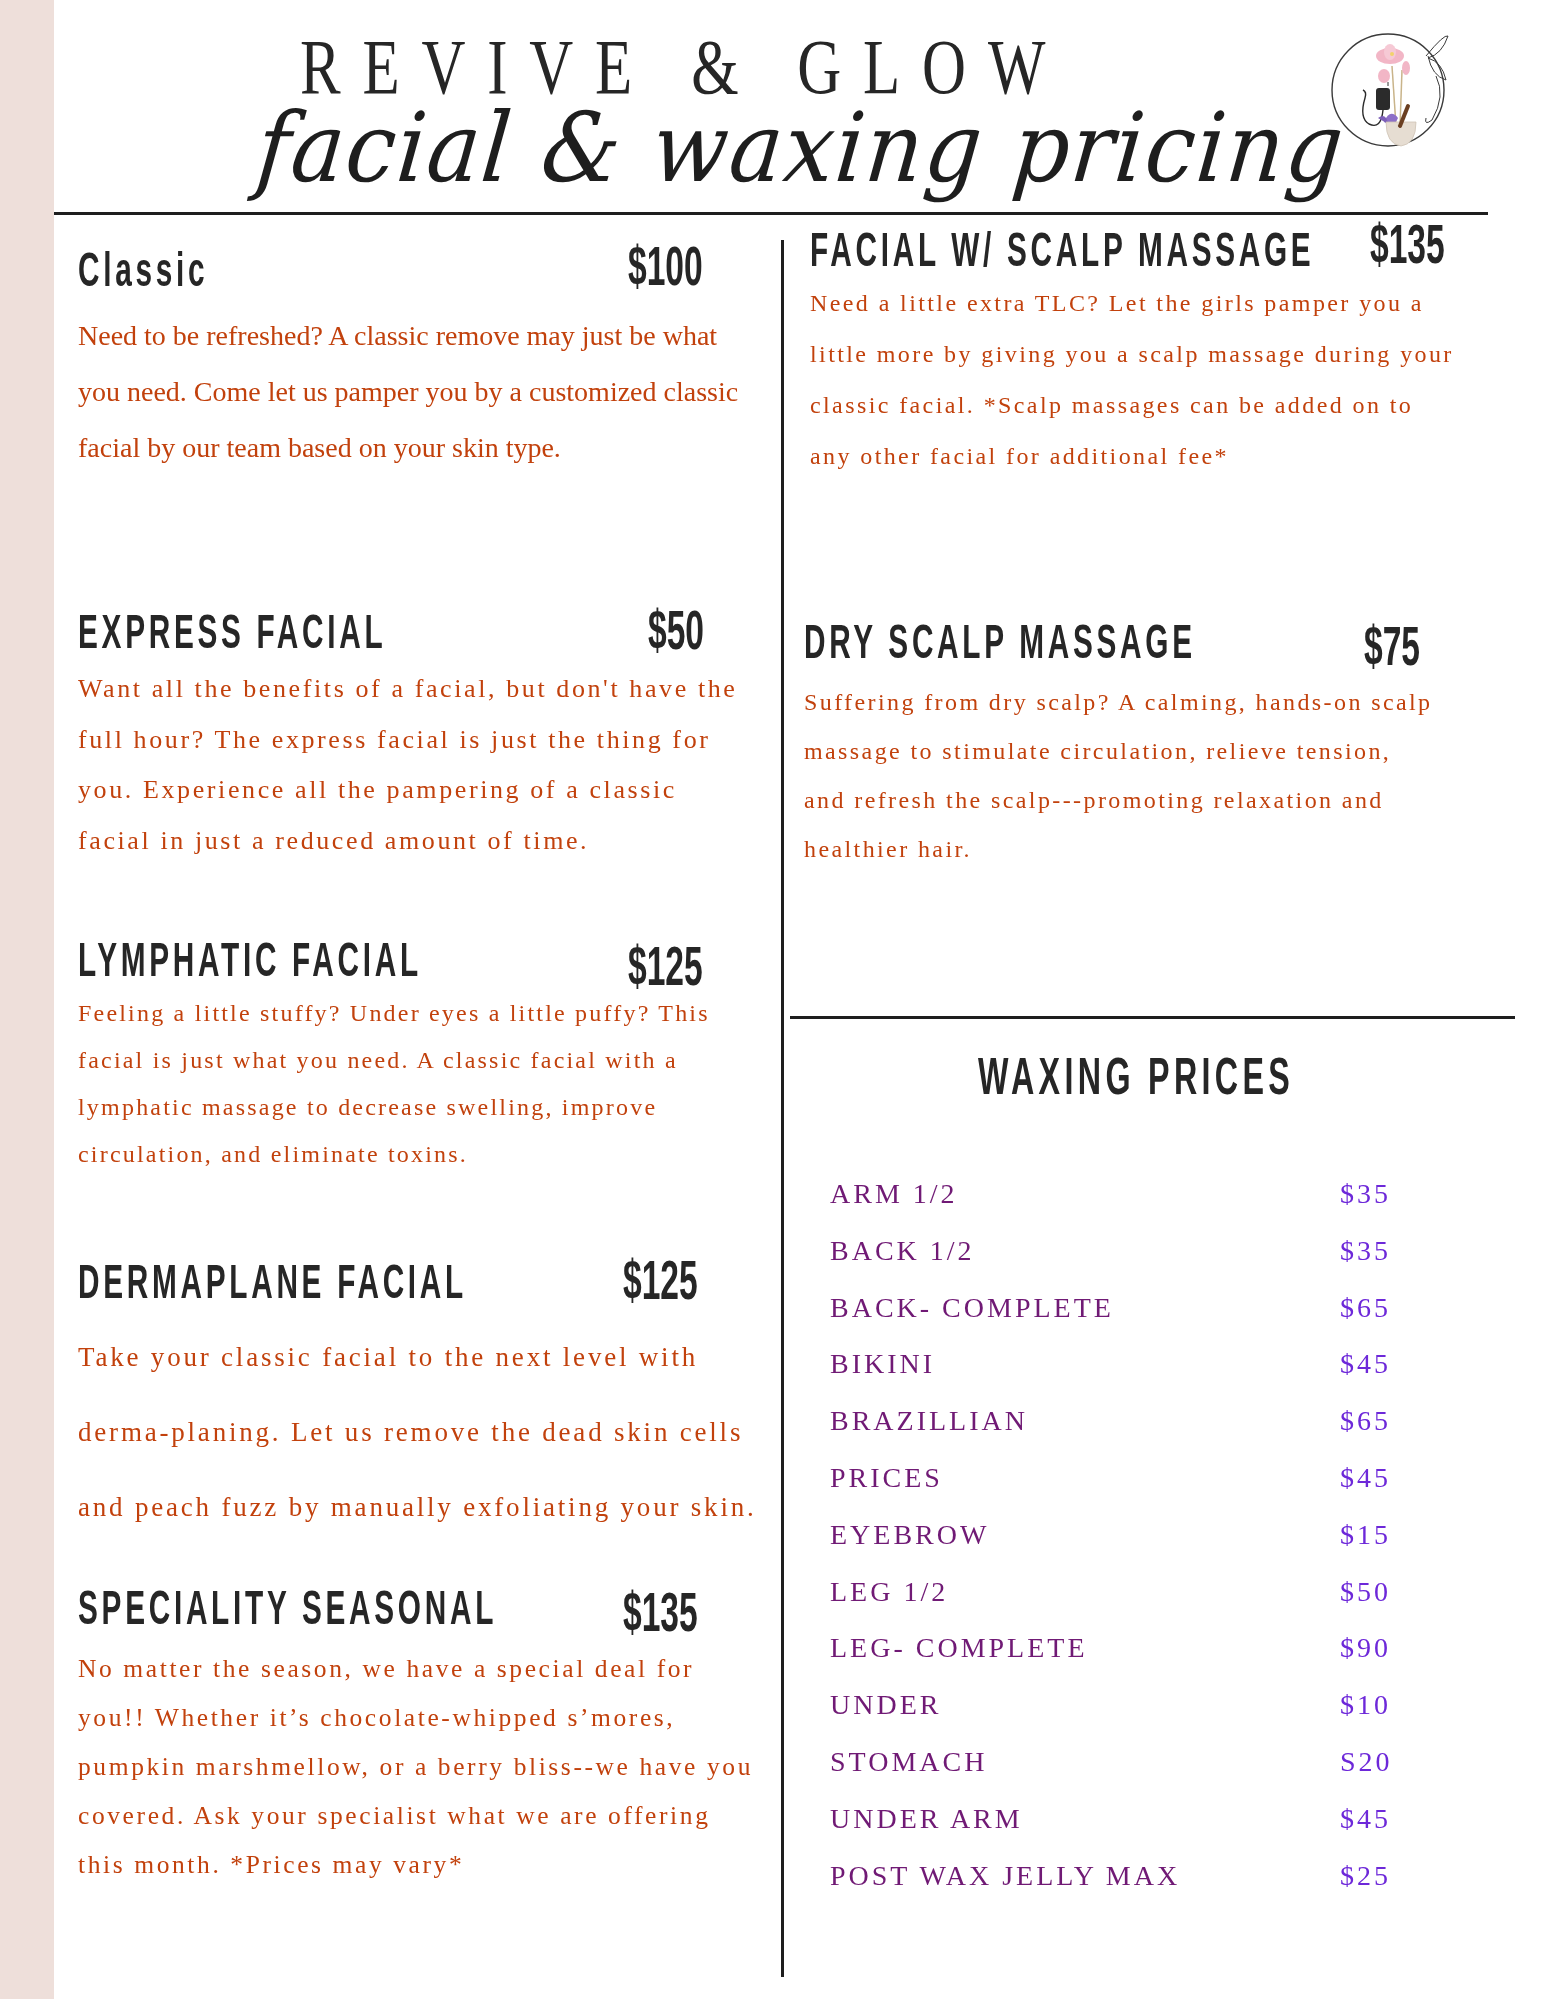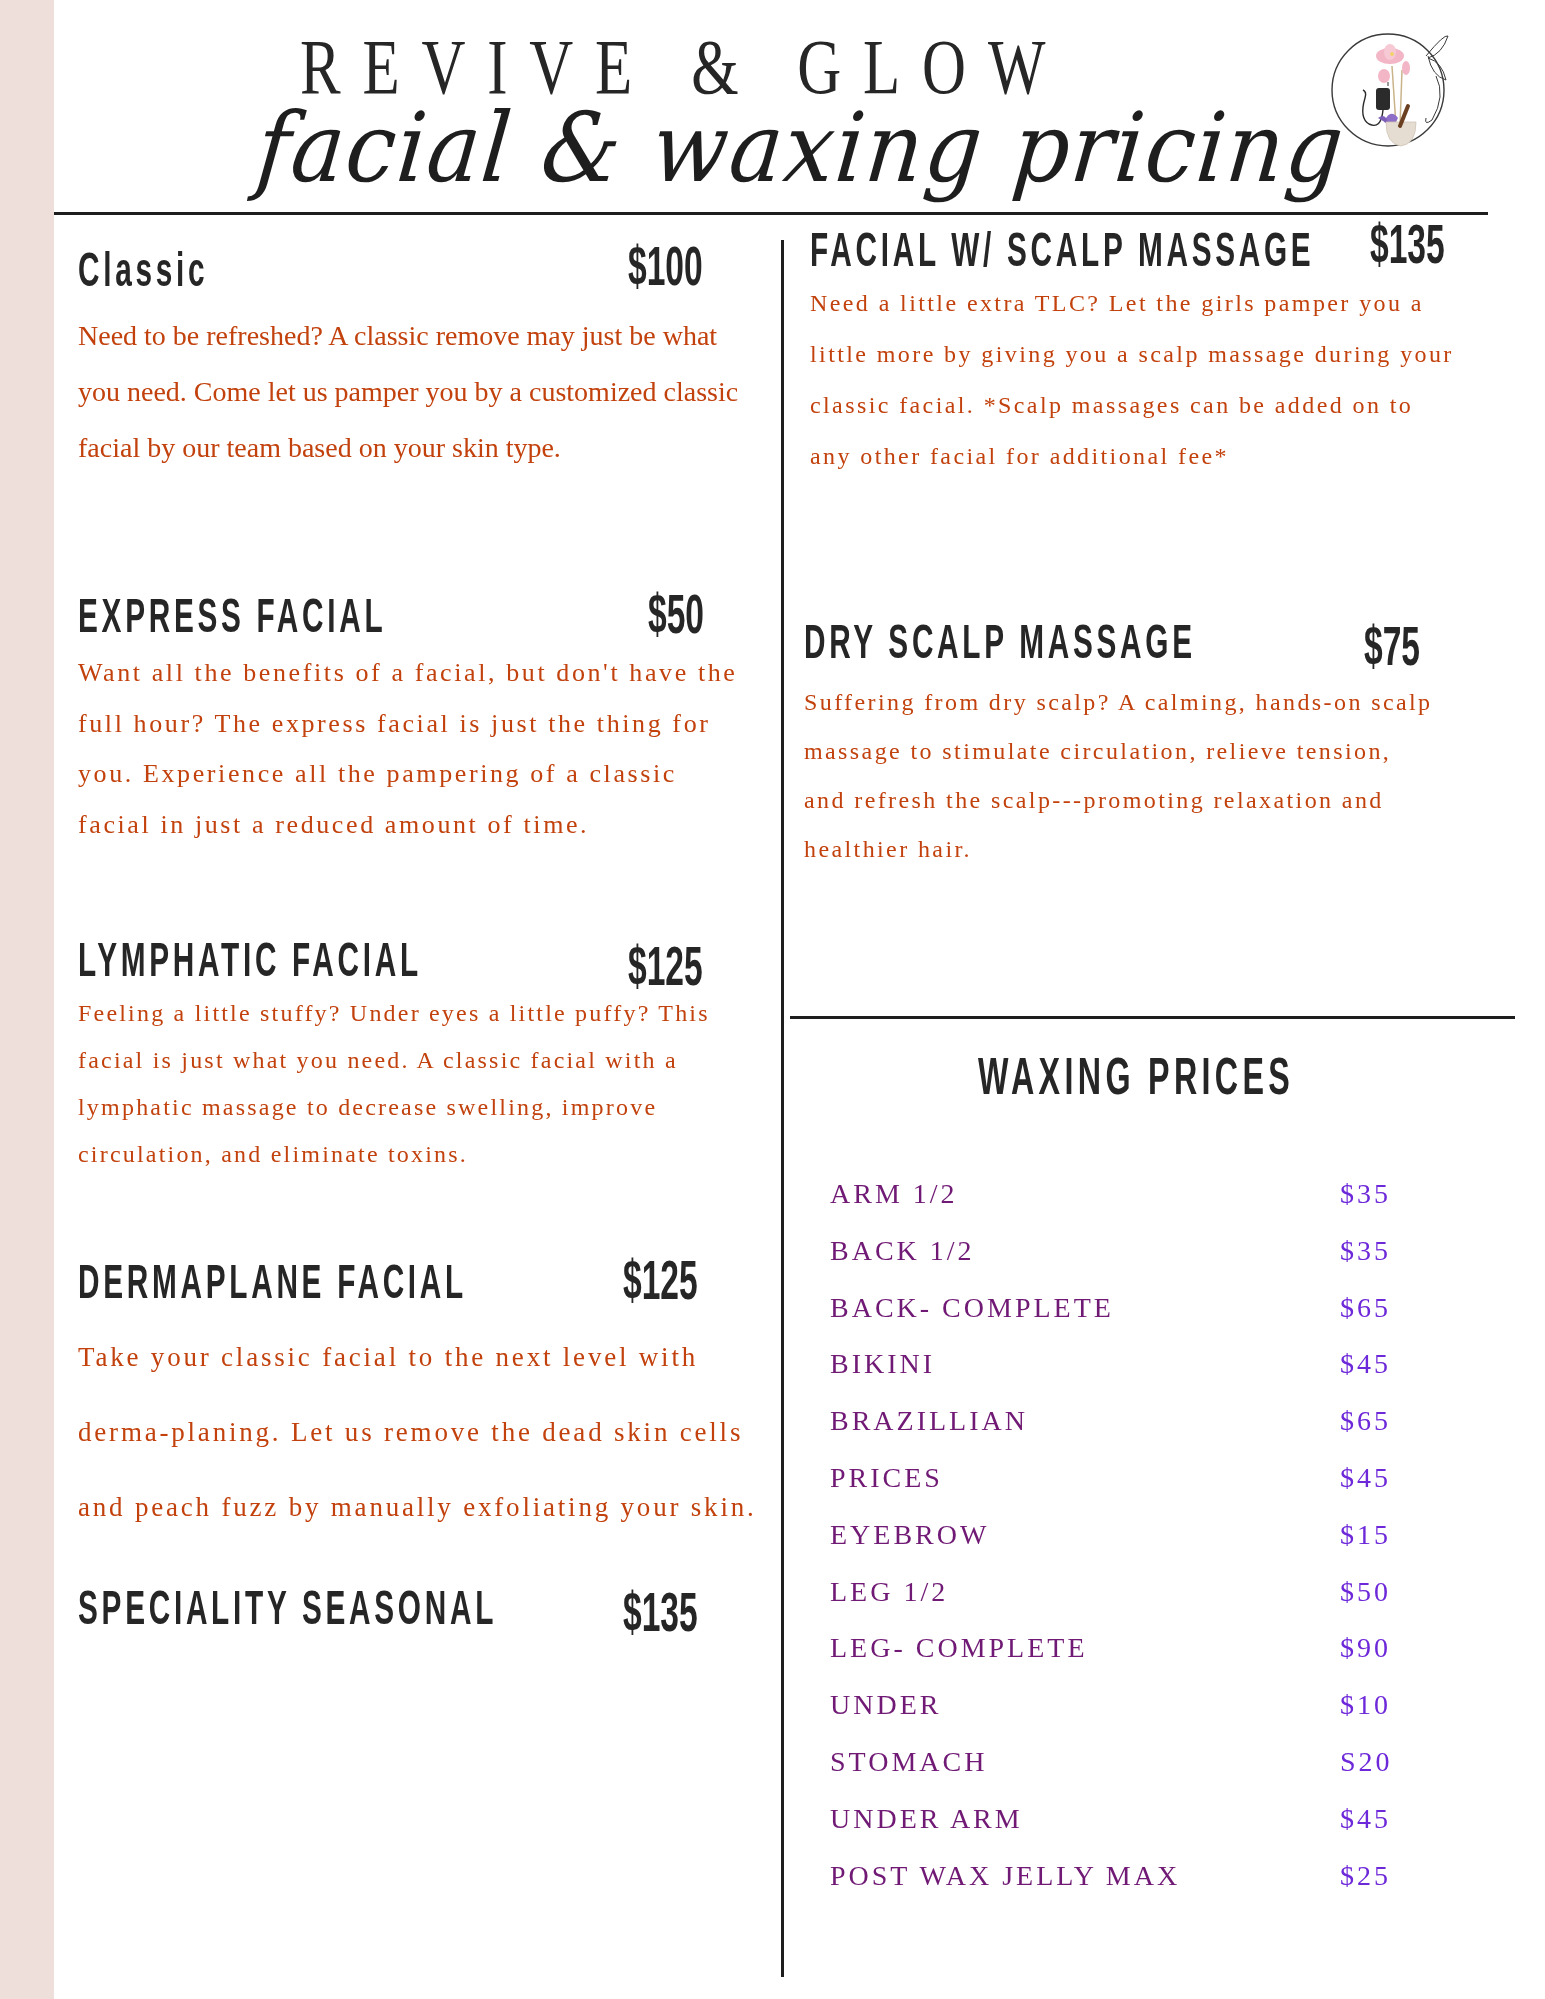--- a/index.html
+++ b/index.html
@@ -97,21 +97,21 @@
 <div class="hrule-wax"></div>
 
 <div class="svc" style="left:78px; top:246px; width:680px;">
   <div class="svc-head">
     <span class="svc-name" style="left:0;">Classic</span>
     <span class="svc-price" style="left:550px; top:-8px;">$100</span>
   </div>
   <p class="svc-desc plain" style="line-height:56px; width:680px; margin-top:-2px;">Need to be refreshed? A classic remove may just be what you need. Come let us pamper you by a customized classic facial by our team based on your skin type.</p>
 </div>
 
-<div class="svc" style="left:78px; top:592px; width:680px;">
+<div class="svc" style="left:78px; top:608px; width:680px;">
   <div class="svc-head">
     <span class="svc-name" style="left:0;">EXPRESS FACIAL</span>
     <span class="svc-price" style="left:570px; top:-6px;">$50</span>
   </div>
   <p class="svc-desc" style="line-height:50.5px; width:680px; margin-top:-8px;">Want all the benefits of a facial, but don't have the full hour? The express facial is just the thing for you. Experience all the pampering of a classic facial in just a reduced amount of time.</p>
 </div>
 
 <div class="svc" style="left:78px; top:936px; width:680px;">
   <div class="svc-head">
     <span class="svc-name" style="left:0;">LYMPHATIC FACIAL</span>
@@ -126,20 +126,21 @@
     <span class="svc-price" style="left:545px; top:-6px;">$125</span>
   </div>
   <p class="svc-desc" style="font-size:27px; letter-spacing:2.8px; line-height:75px; width:680px; margin-top:-2px;">Take your classic facial to the next level with derma-planing. Let us remove the dead skin cells and peach fuzz by manually exfoliating your skin.</p>
 </div>
 
 <div class="svc" style="left:78px; top:1584px; width:680px;">
   <div class="svc-head">
     <span class="svc-name" style="left:0;">SPECIALITY SEASONAL</span>
     <span class="svc-price" style="left:545px; top:0px;">$135</span>
   </div>
+  <p class="svc-desc" style="font-size:25.5px; letter-spacing:2.6px; line-height:49px; width:680px; margin-top:-4px;">No matter the season, we have a special deal for you!! Whether it’s chocolate-whipped s’mores, pumpkin marshmellow, or a berry bliss--we have you covered. Ask your specialist what we are offering this month. *Prices may vary*</p>
 </div>
 
 <div class="svc" style="left:810px; top:226px; width:700px;">
   <div class="svc-head">
     <span class="svc-name" style="left:0;">FACIAL W/ SCALP MASSAGE</span>
     <span class="svc-price" style="left:560px; top:-10px;">$135</span>
   </div>
   <p class="svc-desc" style="font-size:24px; letter-spacing:2.4px; line-height:51px; width:650px; margin-top:-12px;">Need a little extra TLC? Let the girls pamper you a little more by giving you a scalp massage during your classic facial.  *Scalp massages can be added on to any other facial for additional fee*</p>
 </div>
 

